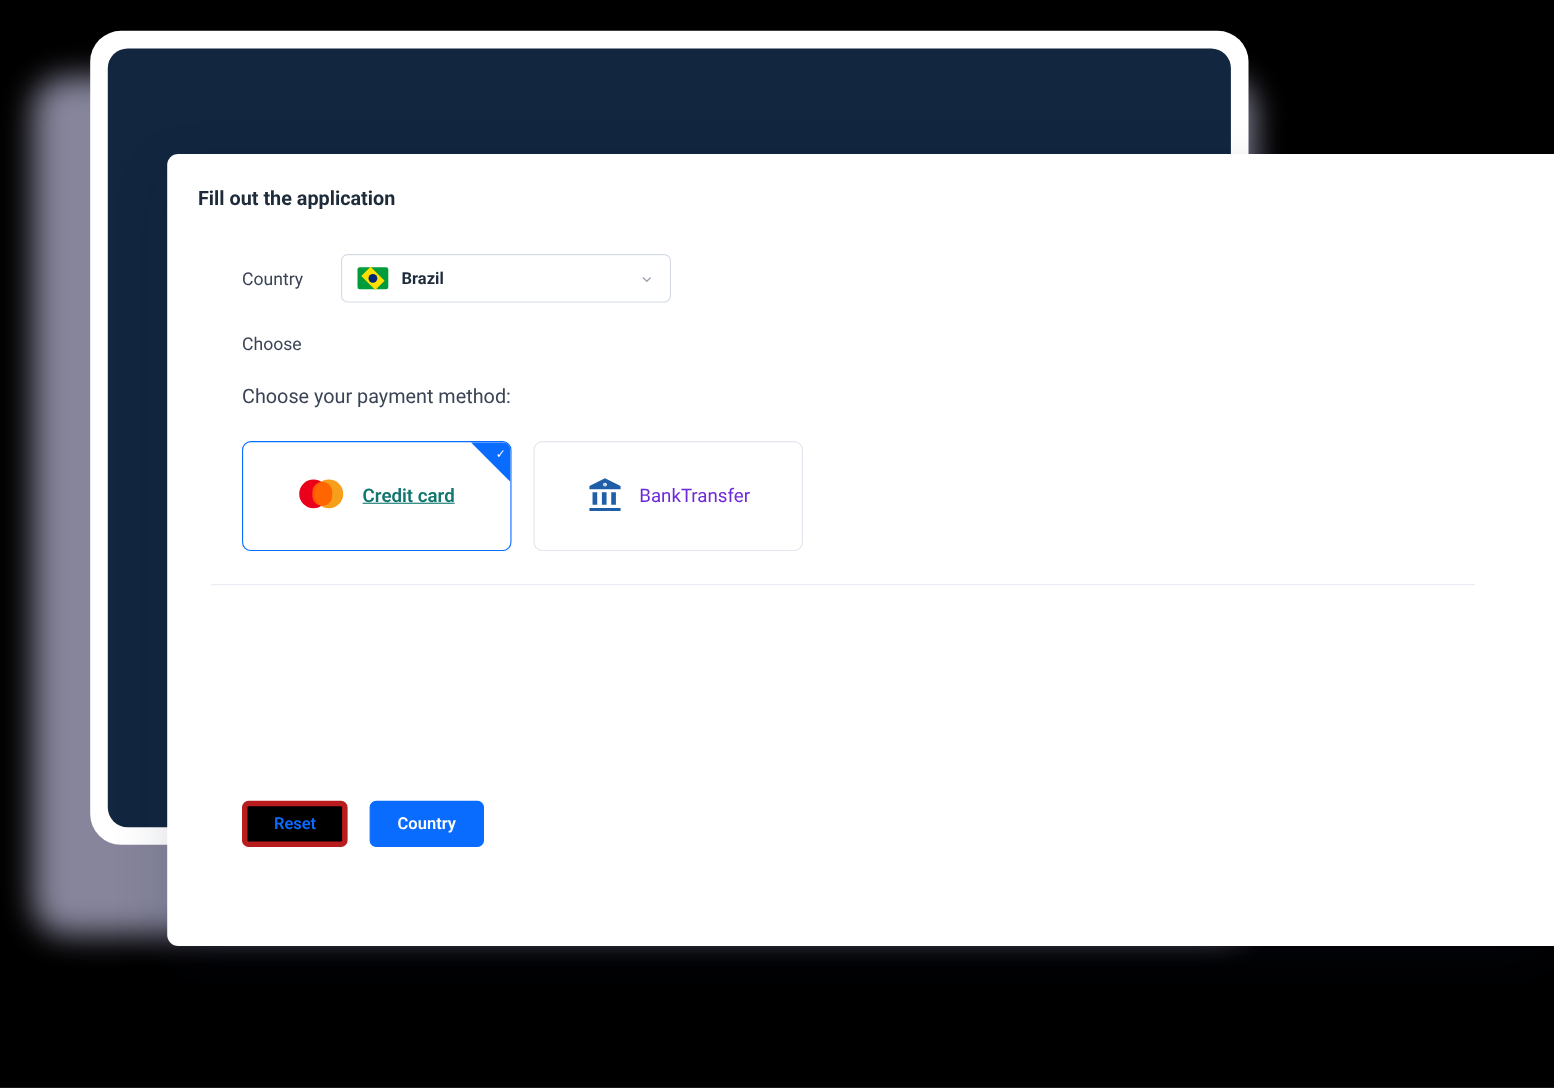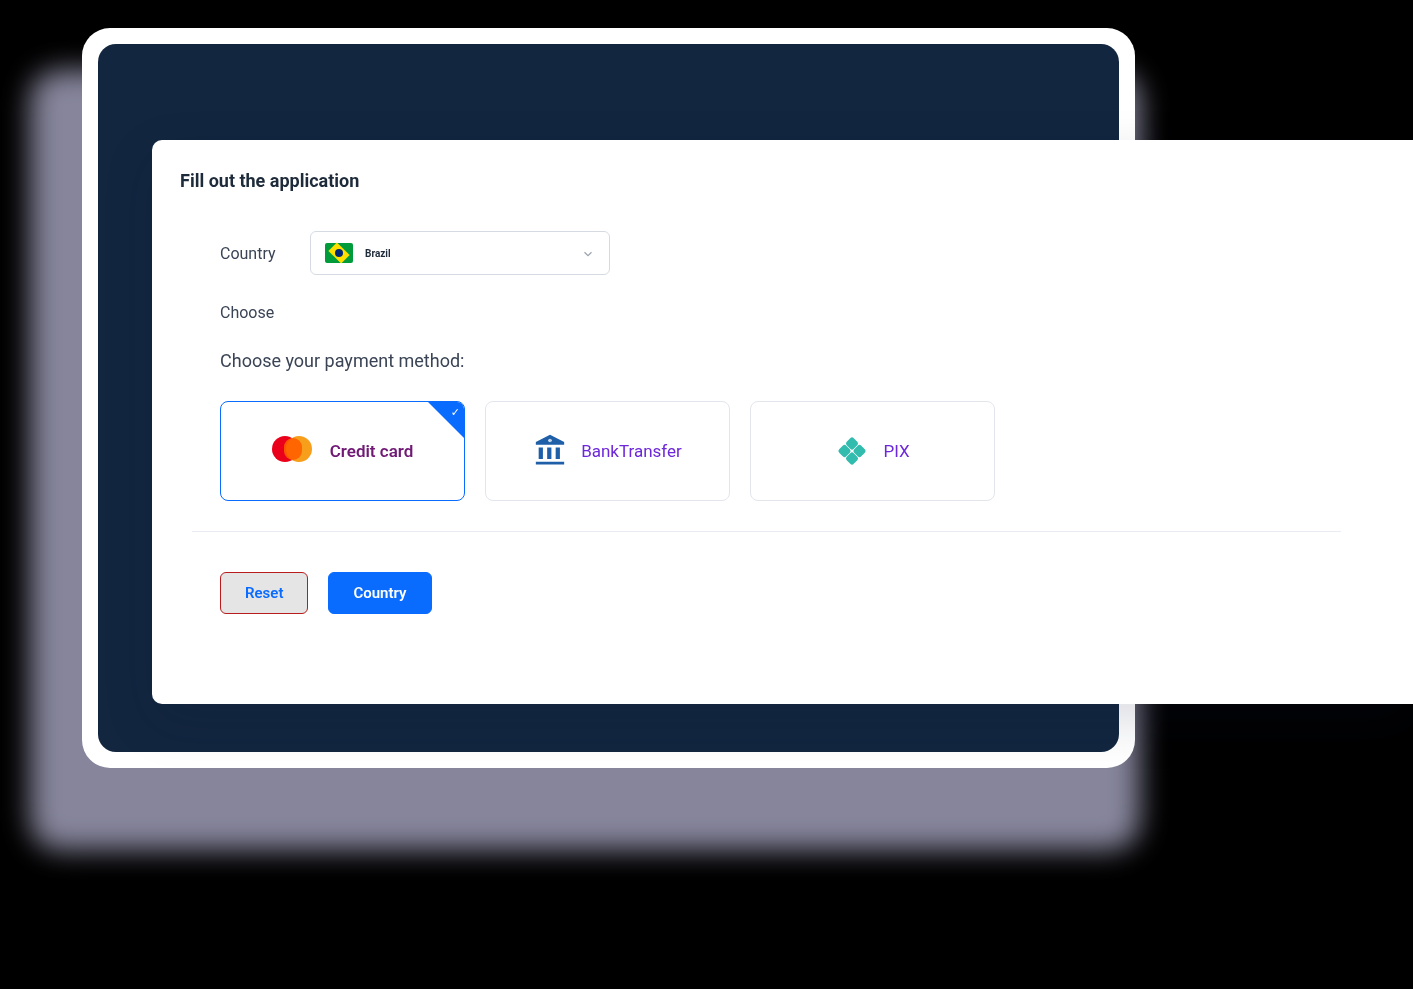--- a/index.html
+++ b/index.html
@@ -1,57 +1,57 @@
 <!DOCTYPE html>
 <html><head>
   <meta charset="utf-8">
   <style>
     * { margin:0; padding:0; box-sizing:border-box; font-family: -apple-system, BlinkMacSystemFont, "Segoe UI", Roboto, Helvetica, Arial, sans-serif; }
     body { background:#000; width:1413px; height:989px; position:relative; overflow:hidden; }
     .shadow-card { position:absolute; left:30px; top:70px; width:1110px; height:780px; background:#bfbede; border-radius:30px; filter:blur(14px); opacity:0.7; }
     .back-card { position:absolute; left:82px; top:28px; width:1053px; height:740px; background:#fff; border-radius:28px; padding:16px; }
     .back-inner { width:100%; height:100%; background:#12263f; border-radius:18px; }
-    .front-card { position:absolute; left:152px; top:140px; right:0; height:564px; background:#fff; border-top-left-radius:10px; border-bottom-left-radius:10px; padding:30px 0 30px 28px; box-shadow:0 18px 50px rgba(20,30,60,0.15); }
+    .front-card { position:absolute; left:152px; top:140px; right:0; height:720px; background:#fff; border-top-left-radius:10px; border-bottom-left-radius:10px; padding:30px 0 30px 28px; box-shadow:0 18px 50px rgba(20,30,60,0.15); }
     .title { font-size:18px; font-weight:700; color:#1e2b3a; margin-bottom:40px; }
     .form-block { padding-left:40px; padding-right:72px; }
     .row { display:flex; align-items:center; margin-bottom:28px; }
     .row-label { width:90px; font-size:16px; color:#3a4455; }
     .select-box { display:flex; align-items:center; width:300px; height:44px; border:1px solid #d6dbe3; border-radius:6px; padding:0 14px; cursor:pointer; justify-content:space-between; }
     .select-left { display:flex; align-items:center; gap:12px; }
     .flag-br { width:28px; height:20px; border-radius:2px; background:linear-gradient(#009c3b,#009c3b); position:relative; }
     .flag-br::before { content:""; position:absolute; left:50%; top:50%; width:18px; height:12px; background:#ffdf00; transform:translate(-50%,-50%) rotate(45deg); }
     .flag-br::after { content:""; position:absolute; left:50%; top:50%; width:8px; height:8px; background:#002776; border-radius:50%; transform:translate(-50%,-50%); }
-    .country-name { font-weight:700; color:#1e2b3a; font-size:10px; }
+    .country-name { font-weight:700; color:#1e2b3a; font-size:15px; }
     .chevron { width:14px; height:14px; }
     .chevron svg { stroke:#9aa2b1; }
     .amount-input { width:300px; height:44px; border:1px solid #e2e6ec; border-radius:6px; padding:0 14px; font-size:16px; color:#333; outline:none; }
     .amount-input::placeholder { color:#b5bcc8; }
     .choose-label { font-size:18px; color:#3a4455; margin:24px 0 30px 0; }
     .methods { display:flex; gap:20px; }
     .method-card { flex:1 1 0; max-width:245px; height:100px; border:1px solid #e2e6ec; border-radius:8px; display:flex; align-items:center; justify-content:center; gap:14px; cursor:pointer; position:relative; overflow:hidden; }
     .method-card.selected { border-color:#0a6bff; }
     .method-card .lab { font-size:17px; color:#6d28d9; }
-    .method-card.selected .lab { color:#701a75; font-weight:600; }
+    .method-card.selected .lab { color:#0f766e; font-weight:600;text-decoration:underline; }
     .corner { position:absolute; top:0; right:0; width:0; height:0; border-top:36px solid #0a6bff; border-left:36px solid transparent; }
     .corner-check { position:absolute; top:4px; right:4px; color:#fff; font-size:11px; }
     .mc-icon { position:relative; width:44px; height:30px; }
     .mc-icon .c1 { position:absolute; left:0; top:0; width:26px; height:26px; border-radius:50%; background:#eb001b; }
     .mc-icon .c2 { position:absolute; left:14px; top:0; width:26px; height:26px; border-radius:50%; background:#f79e1b; }
     .mc-icon .c3 { position:absolute; left:12px; top:2px; width:18px; height:22px; background:#ff5f00; border-radius:10px; opacity:0.9; }
     .bank-icon svg { fill:#1e5fa8; width:34px; height:34px; }
     .pix-icon { width:34px; height:34px; display:flex; align-items:center; justify-content:center; }
     .pix-icon svg { fill:#32bcad; }
     .boleto-icon { width:34px; height:34px; border:1px solid #333; border-radius:3px; display:flex; flex-direction:column; align-items:center; justify-content:center; gap:1px; }
     .boleto-bars { display:flex; gap:1px; height:14px; align-items:flex-end; }
     .boleto-bars span { display:block; width:2px; background:#111; }
     .boleto-txt { font-size:5px; color:#111; line-height:1; text-align:center; }
     .divider { border:none; border-top:1px solid #e8ecf2; margin:30px 0 0 -28px; width:calc(100% + 28px); }
     .buttons { position:absolute; left:68px; bottom:90px; display:flex; gap:20px; }
     .btn { height:42px; padding:0 24px; border-radius:6px; font-size:15px; font-weight:600; cursor:pointer; }
-    .btn-reset { background:#e5e5e5; border:1px solid #b91c1c; color:#0a6bff; }
+    .btn-reset { background:#000000; border:5px solid #b91c1c; color:#0a6bff; }
     .btn-gen { background:#0a6bff; border:1px solid #0a6bff; color:#fff; }
   </style>
 </head>
 <body>
 
 <div class="shadow-card"></div>
 
 <div class="back-card">
   <div class="back-inner"></div>
 </div>
@@ -99,31 +99,20 @@
         <div class="bank-icon">
           <svg viewBox="0 0 24 24">
               <path d="M12 2 2 7v2h20V7L12 2zm-8 9h3v8H4v-8zm6 0h3v8h-3v-8zm6 0h3v8h-3v-8zM2 21h20v2H2v-2z"></path>
               <circle cx="12" cy="6" r="1.2" fill="#fff"></circle>
               <text x="12" y="7" font-size="2" fill="#1e5fa8" text-anchor="middle">$</text>
             </svg>
         </div>
         <div class="lab">BankTransfer</div>
       </div>
 
-      <div class="method-card">
-        <div class="pix-icon">
-          <svg viewBox="0 0 24 24" width="30" height="30">
-              <rect x="8" y="2" width="8" height="8" rx="2" transform="rotate(45 12 6)"></rect>
-              <rect x="2" y="8" width="8" height="8" rx="2" transform="rotate(45 6 12)"></rect>
-              <rect x="14" y="8" width="8" height="8" rx="2" transform="rotate(45 18 12)"></rect>
-              <rect x="8" y="14" width="8" height="8" rx="2" transform="rotate(45 12 18)"></rect>
-            </svg>
-        </div>
-        <div class="lab">PIX</div>
-      </div>
 
 
     </div>
 
     <hr class="divider">
 
   </div>
 
   <div class="buttons">
     <button class="btn btn-reset">Reset</button>

